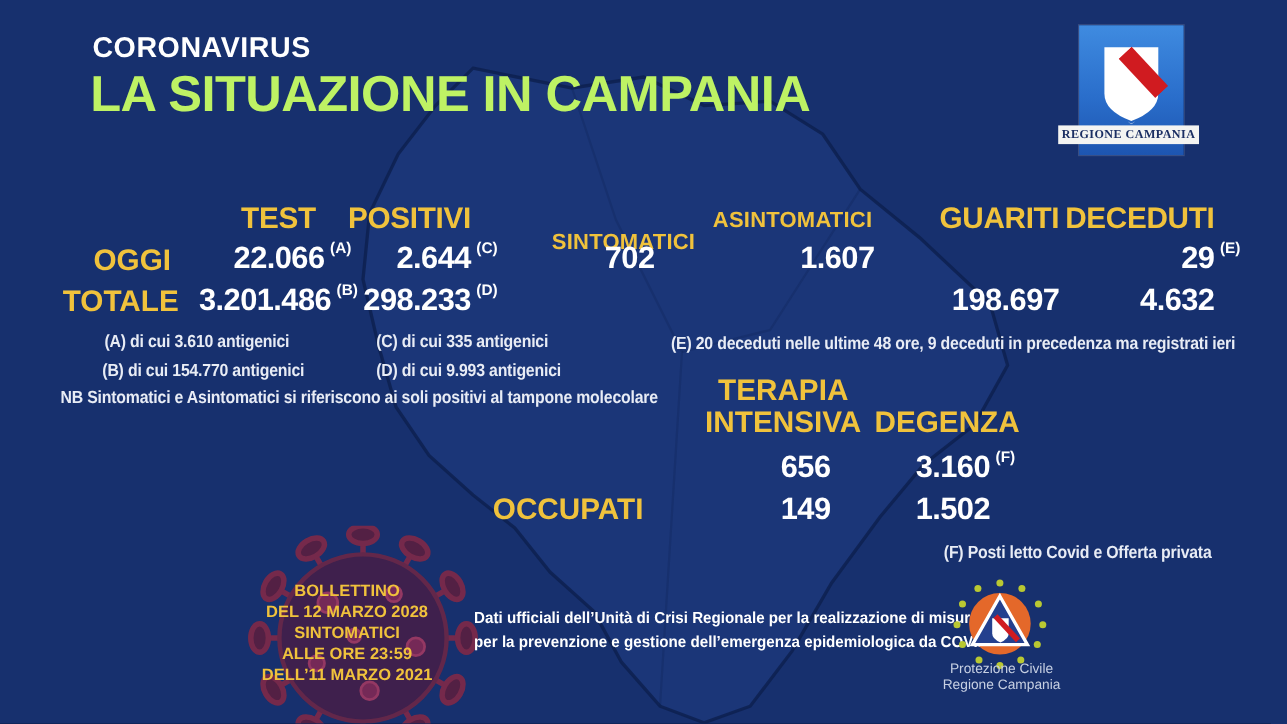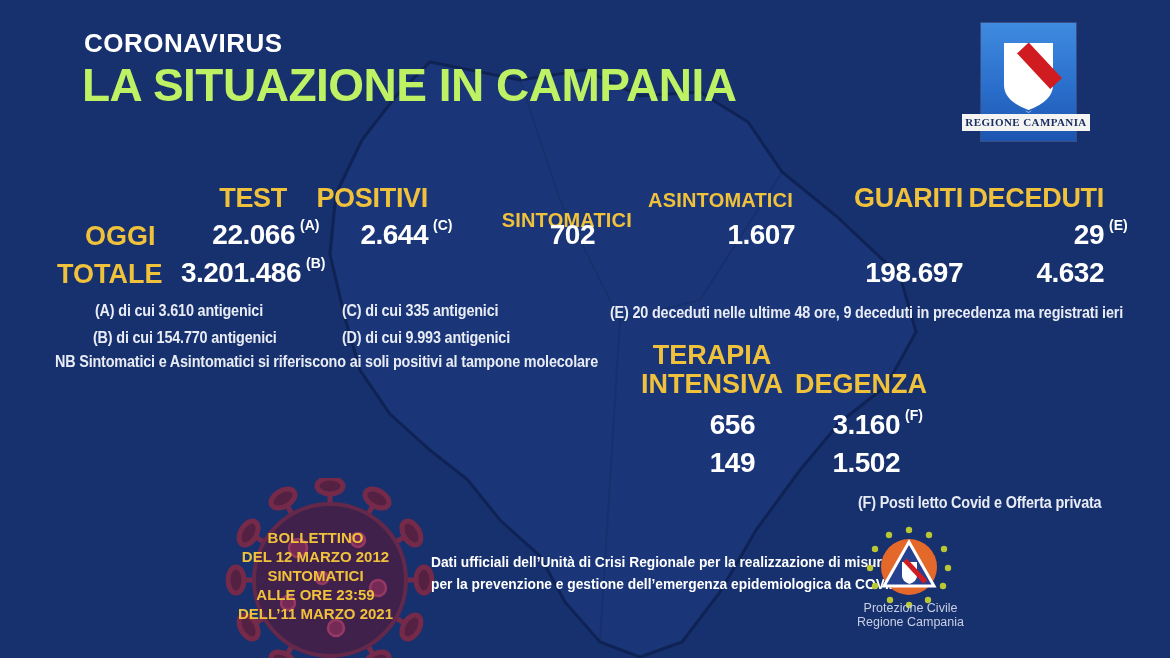--- a/index.html
+++ b/index.html
@@ -109,20 +109,24 @@
   <div class="cell" style="left:914px;top:219px;">
     <span>29</span>
     <span class="supn">(E)</span>
   </div>
 
   <div class="rowlbl" style="left:57px;top:259px;">TOTALE</div>
   <div class="cell" style="left:111px;top:257px;">
     <span>3.201.486</span>
     <span class="supn">(B)</span>
   </div>
+  <div class="cell" style="left:238px;top:257px;">
+    <span>298.233</span>
+    <span class="supn">(D)</span>
+  </div>
   <div class="cell" style="left:773px;top:257px;">198.697</div>
   <div class="cell" style="left:914px;top:257px;">4.632</div>
 
   <div class="fn" style="left:95px;top:302px;">(A) di cui 3.610 antigenici</div>
   <div class="fn" style="left:342px;top:302px;">(C) di cui 335 antigenici</div>
   <div class="fn" style="left:610px;top:304px;">(E) 20 deceduti nelle ultime 48 ore, 9 deceduti in precedenza ma registrati ieri</div>
   <div class="fn" style="left:93px;top:329px;">(B) di cui 154.770 antigenici</div>
   <div class="fn" style="left:342px;top:329px;">(D) di cui 9.993 antigenici</div>
   <div class="fn" style="left:55px;top:353px;">NB Sintomatici e Asintomatici si riferiscono ai soli positivi al tampone molecolare</div>
 
@@ -132,20 +136,21 @@
     <div>INTENSIVA</div>
   </div>
 
 
   <div class="cell" style="left:565px;top:409px;">656</div>
   <div class="cell" style="left:710px;top:409px;">
     <span>3.160</span>
     <span class="supn">(F)</span>
   </div>
 
+  <div class="beds-lbl" style="left:385px;top:448px;">OCCUPATI</div>
   <div class="cell" style="left:565px;top:447px;">149</div>
   <div class="cell" style="left:710px;top:447px;">1.502</div>
 
   <div class="fn" style="left:858px;top:494px;">(F) Posti letto Covid e Offerta privata</div>
 
   <svg class="abs" style="left:218px;top:478px;" width="225" height="180" viewBox="0 0 225 180">
     <g opacity="0.92">
       <g stroke="#7e2a48" stroke-width="5" fill="#5a2040">
         <g transform="rotate(0 112 102)">
             <line x1="112" y1="102" x2="112" y2="8"></line>
@@ -203,21 +208,21 @@
           <circle cx="160" cy="110" r="8"></circle>
         <circle cx="70" cy="125" r="7"></circle>
           <circle cx="118" cy="150" r="8"></circle>
           <circle cx="104" cy="100" r="6"></circle>
       </g>
     </g>
   </svg>
 
   <div class="abs bulletin">
     <div>BOLLETTINO</div>
-    <div>DEL 12 MARZO 2012</div>
+    <div>DEL 12 MARZO 2028</div>
     <div>SINTOMATICI</div>
     <div>ALLE ORE 23:59</div>
     <div>DELL’11 MARZO 2021</div>
   </div>
 
   <div class="abs source">
     <div>Dati ufficiali dell’Unità di Crisi Regionale per la realizzazione di misure</div>
     <div>per la prevenzione e gestione dell’emergenza epidemiologica da COVID-19</div>
   </div>
 

